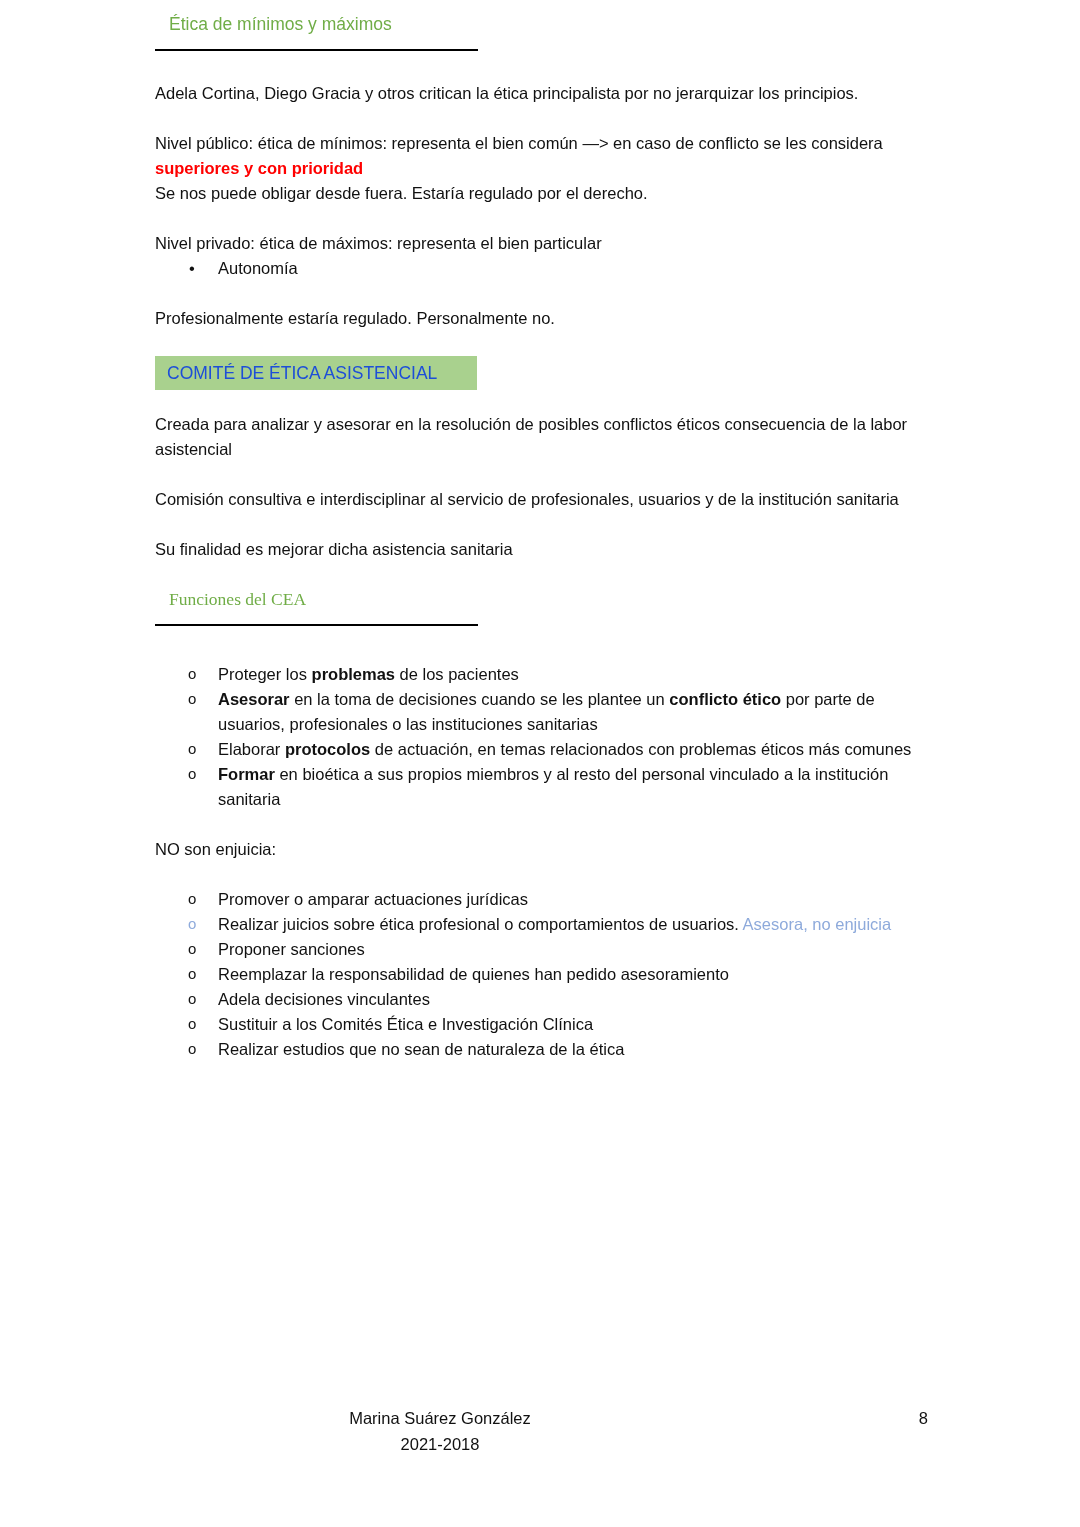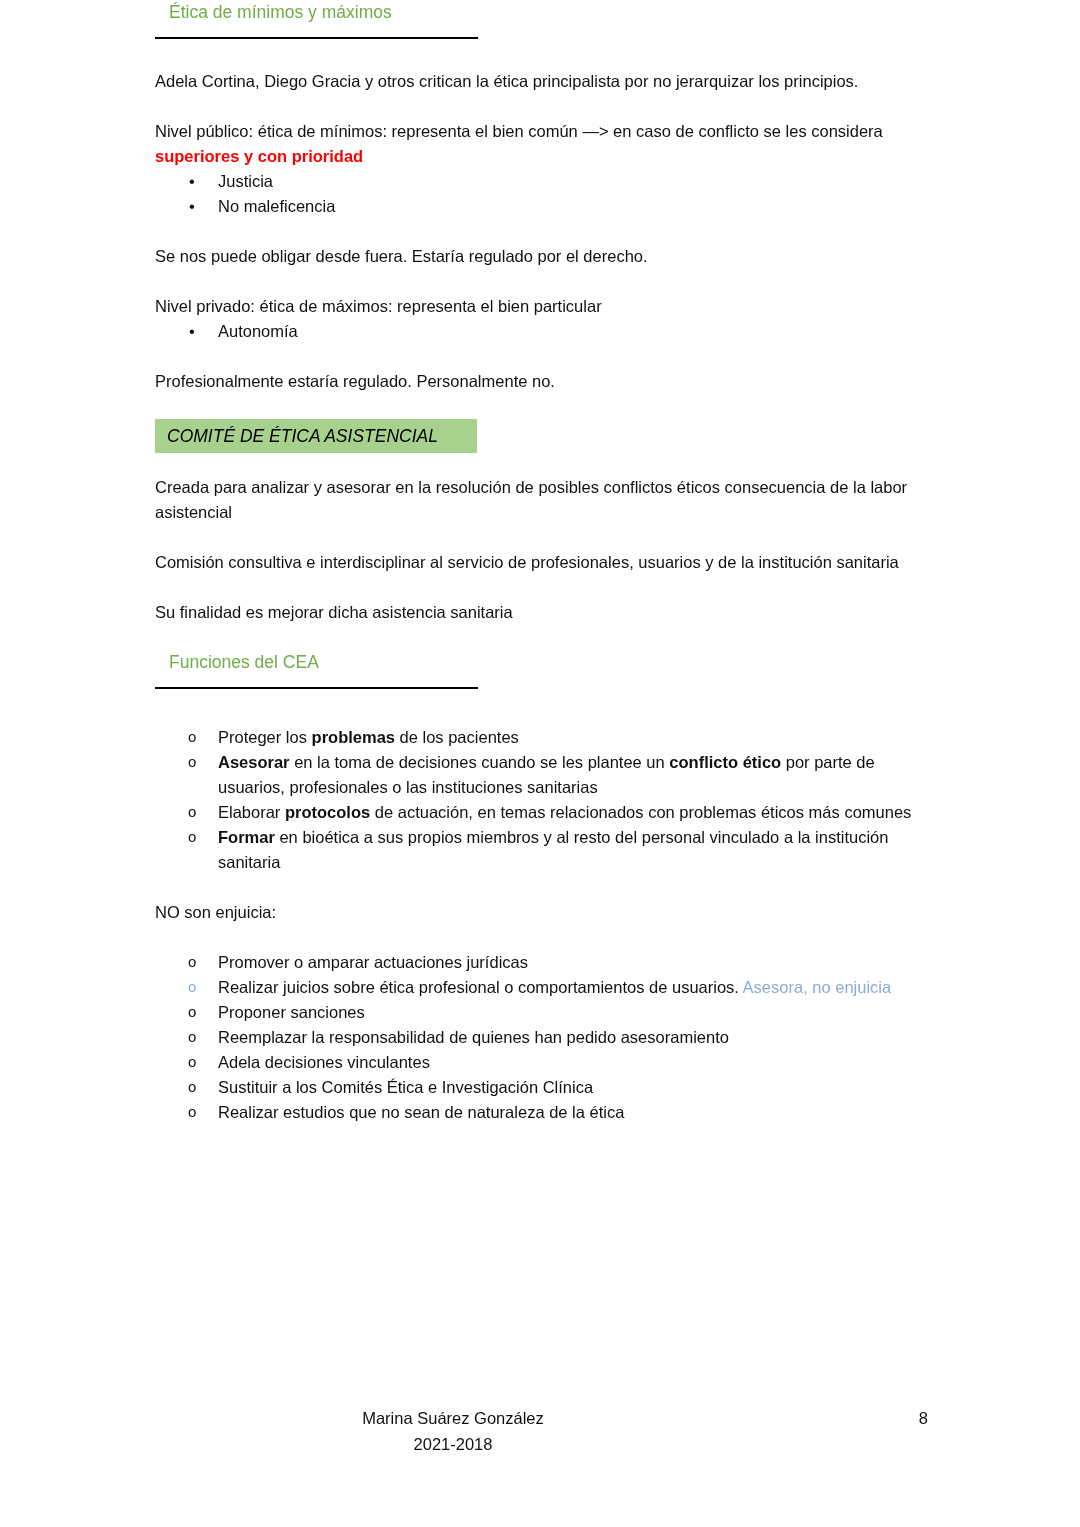--- a/index.html
+++ b/index.html
@@ -11,49 +11,48 @@
     position: relative;
     width: 1080px;
     height: 1527px;
     background: #ffffff;
     font-family: "Liberation Sans", sans-serif;
     color: #111111;
     overflow: hidden;
   }
   .content {
     position: absolute;
-    top: 0;
+    top: 12px;
     left: 155px;
     width: 772px;
     font-size: 16.5px;
     line-height: 25px;
   }
   p { margin: 0 0 25px 0; }
   p.tight { margin-bottom: 0; }
 
   .h-underline {
     font-size: 17.5px;
     font-weight: 400;
     color: var(--green, #70AD47);
     margin: 0 0 30px 0;
     padding: 0 0 12px 14px;
     border-bottom: 2px solid #000000;
     width: 309px;
   }
   .h-box {
     width: 310px;
     background: var(--green-bg, #A9D18E);
-    color: #000000;
+    color: #1d4ed8;
     font-size: 17.5px;
     line-height: 22px;
     padding: 6px 0 6px 12px;
     margin: 0 0 22px 0;
-    font-style: italic;
   }
-  .h-underline.second { margin-bottom: 36px; }
+  .h-underline.second { margin-bottom: 36px; font-family: Liberation Serif, serif; }
 
   ul { list-style: none; margin: 0 0 25px 0; padding: 0; }
   li { position: relative; padding-left: 63px; }
   ul.dot li::before {
     content: "\2022";
     position: absolute;
     left: 34px;
     top: 0;
   }
   ul.circ li::before {
@@ -65,21 +64,21 @@
   }
   ul.circ li.blue-bullet::before { color: var(--blue, #8EAADB); }
 
   .b { font-weight: 700; }
   .red-b { color: var(--red, #FF0000); font-weight: 700; }
   .blue { color: var(--blue, #8EAADB); }
 
   .footer {
     position: absolute;
     top: 1405px;
-    left: 17px;
+    left: 4px;
     width: 872px;
     text-align: center;
     font-size: 16.5px;
     line-height: 26px;
     color: #111111;
   }
   .page-num {
     position: absolute;
     top: 1405px;
     right: 152px;
@@ -95,24 +94,20 @@
   <div class="content">
 
     <h2 class="h-underline">
       <span>Ética de mínimos y máximos</span>
     </h2>
 
     <p>Adela Cortina, Diego Gracia y otros critican la ética principalista por no jerarquizar los principios.</p>
 
     <p class="tight"><span>Nivel público: ética de mínimos: representa el bien común —&gt; en caso de conflicto se les considera </span><span class="red-b">superiores y con prioridad</span></p>
 
-    <ul class="dot">
-      <li><span>Justicia</span></li>
-      <li><span>No maleficencia</span></li>
-    </ul>
 
     <p>Se nos puede obligar desde fuera. Estaría regulado por el derecho.</p>
 
     <p class="tight">Nivel privado: ética de máximos: representa el bien particular</p>
 
     <ul class="dot">
       <li><span>Autonomía</span></li>
     </ul>
 
     <p>Profesionalmente estaría regulado. Personalmente no.</p>

